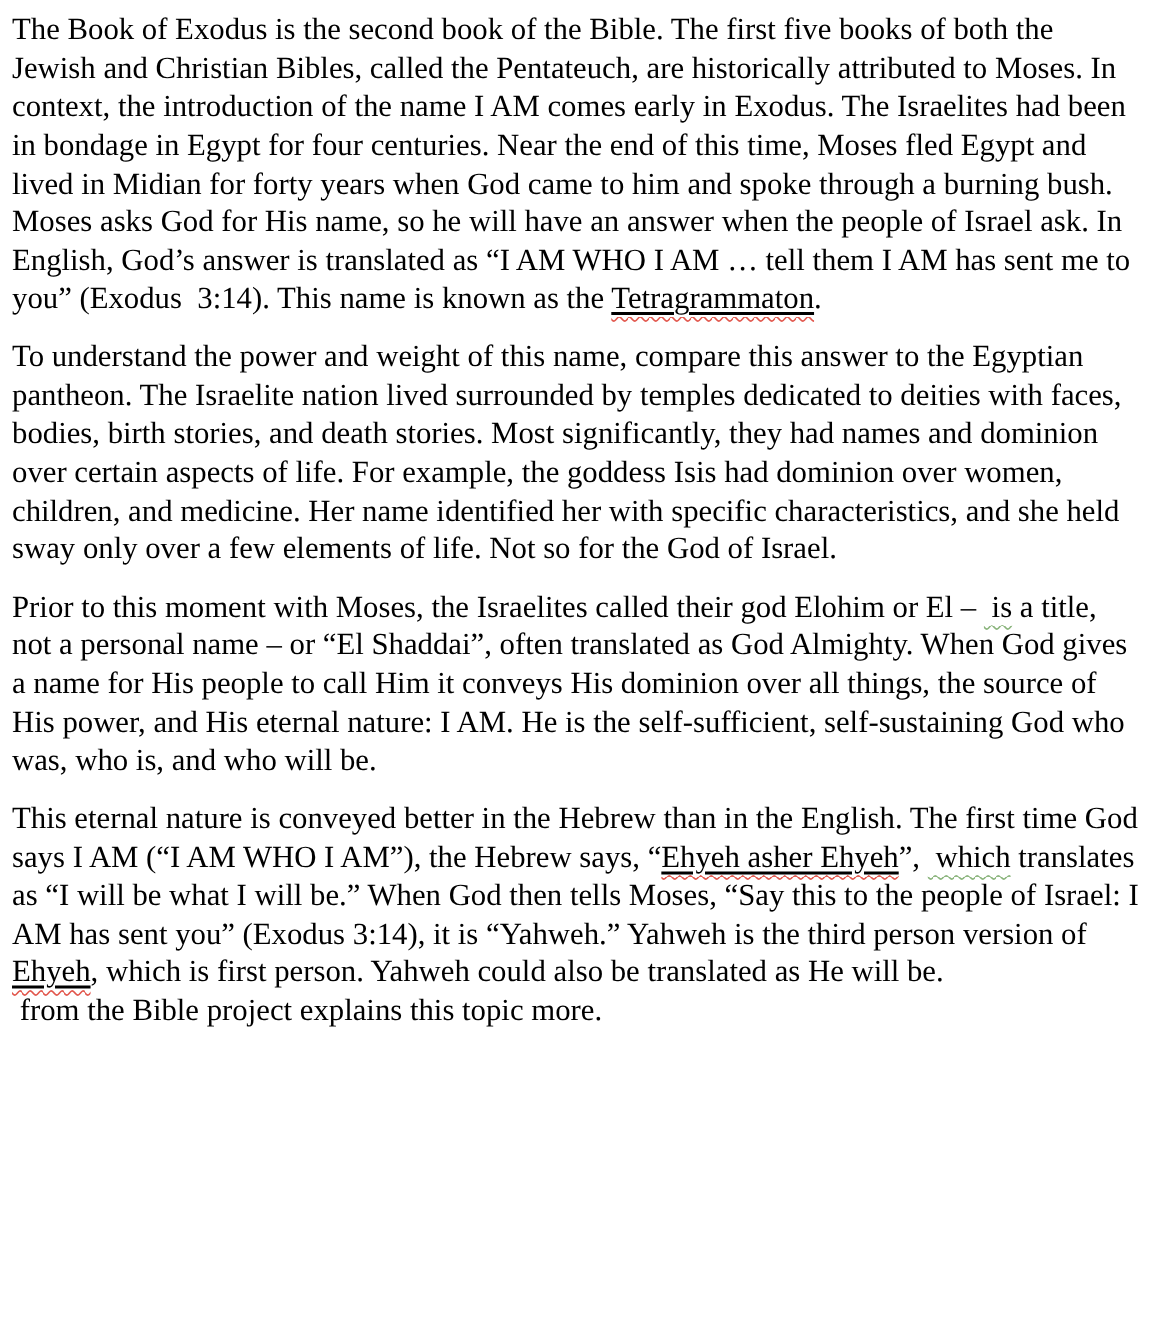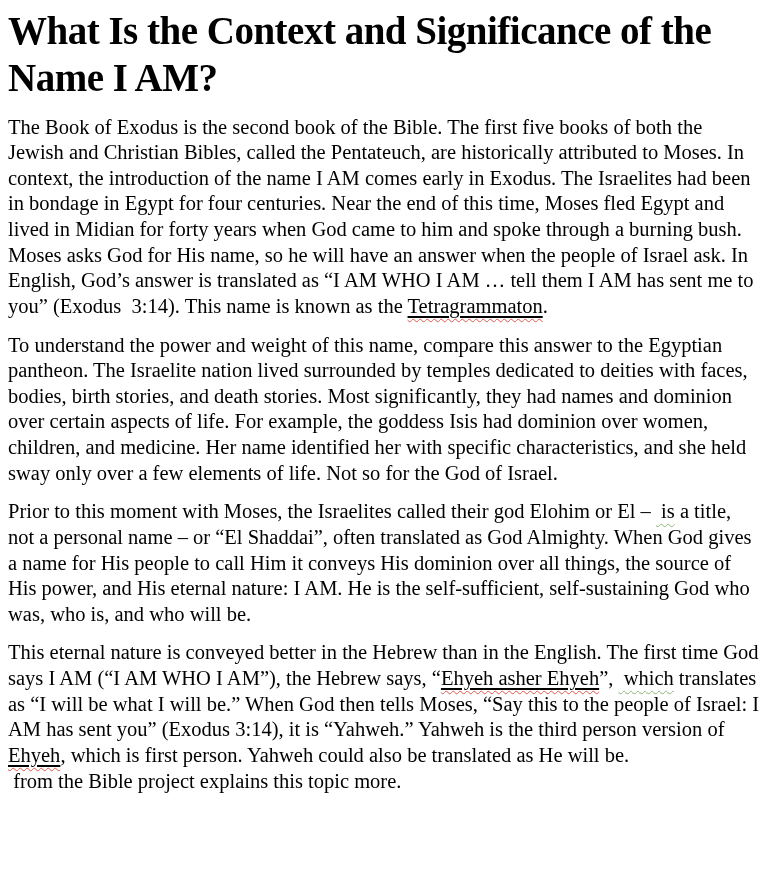--- a/index.html
+++ b/index.html
@@ -53,21 +53,20 @@
     text-decoration: underline wavy var(--sq-green);
     text-decoration-thickness: 1px;
     text-underline-offset: 5px;
     margin-top: 33px;
   }
 </style>
 </head>
 <body>
 
 <div class="page">
-  <h1 class="doc-title">What Is the Context and Significance of the Name I AM?</h1>
   <div id="doc-body">
       <p class="para"><span>The Book of Exodus is the second book of the Bible. The first five books of both the Jewish and Christian Bibles, called the Pentateuch, are historically attributed to Moses. In context, the introduction of the name I AM comes early in Exodus. The Israelites had been in bondage in Egypt for four centuries. Near the end of this time, Moses fled Egypt and lived in Midian for forty years when God came to him and spoke through a burning bush. Moses asks God for His name, so he will have an answer when the people of Israel ask. In English, God’s answer is translated as “I AM WHO I AM … tell them I AM has sent me to you” (Exodus  3:14). This name is known as the </span><span class="u"><span class="sq-red">Tetragrammaton</span></span><span>.</span></p>
       <p class="para"><span>To understand the power and weight of this name, compare this answer to the Egyptian pantheon. The Israelite nation lived surrounded by temples dedicated to deities with faces, bodies, birth stories, and death stories. Most significantly, they had names and dominion over certain aspects of life. For example, the goddess Isis had dominion over women, children, and medicine. Her name identified her with specific characteristics, and she held sway only over a few elements of life. Not so for the God of Israel.</span></p>
       <p class="para"><span>Prior to this moment with Moses, the Israelites called their god Elohim or El – </span><span><span class="sq-green"> is</span></span><span> a title, not a personal name – or “El Shaddai”, often translated as God Almighty. When God gives a name for His people to call Him it conveys His dominion over all things, the source of His power, and His eternal nature: I AM. He is the self-sufficient, self-sustaining God who was, who is, and who will be.</span></p>
       <p class="para"><span>This eternal nature is conveyed better in the Hebrew than in the English. The first time God says I AM (“I AM WHO I AM”), the Hebrew says, “</span><span class="u"><span class="sq-red">Ehyeh asher Ehyeh</span></span><span>”, </span><span><span class="sq-green"> which</span></span><span> translates as “I will be what I will be.” When God then tells Moses, “Say this to the people of Israel: I AM has sent you” (Exodus 3:14), it is “Yahweh.” Yahweh is the third person version of </span><span class="u"><span class="sq-red">Ehyeh</span></span><span>, which is first person. Yahweh could also be translated as He will be.
  from the Bible project explains this topic more.</span></p>
     </div>
 </div>
 
 </body></html>

